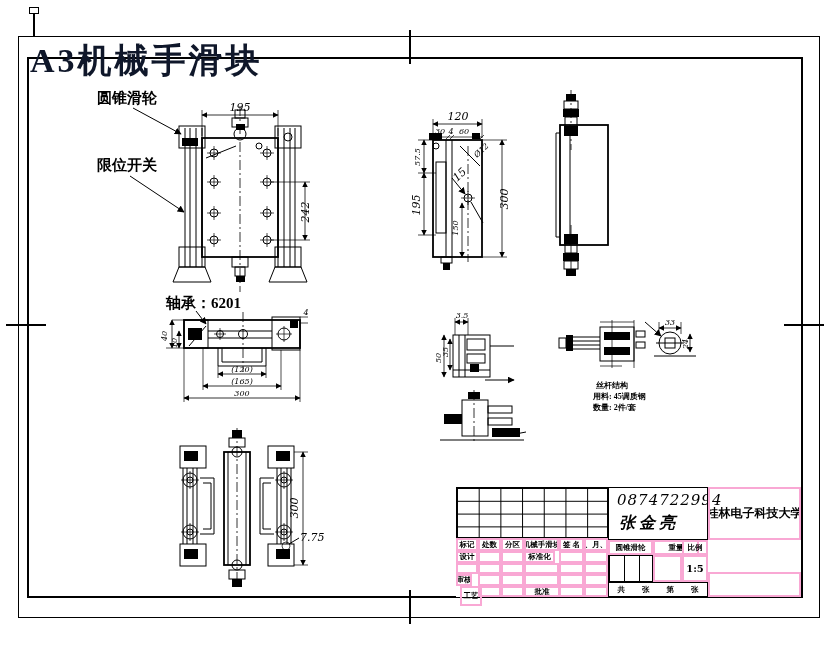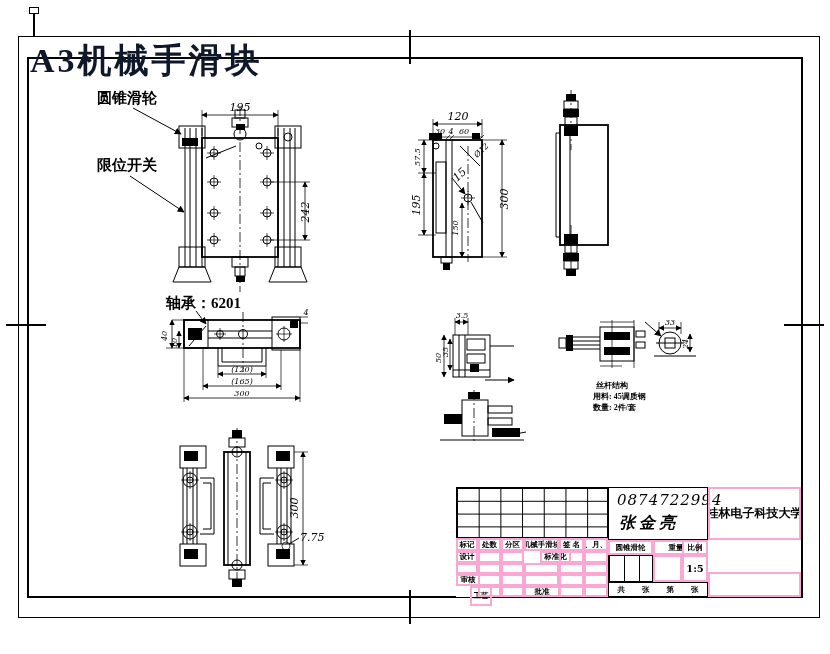--- a/index.html
+++ b/index.html
@@ -382,39 +382,39 @@
   <div class="tc" style="left:0;top:51px;width:22px;height:13px">标记</div>
   <div class="tc" style="left:22px;top:51px;width:23px;height:13px">处数</div>
   <div class="tc" style="left:45px;top:51px;width:23px;height:13px">分区</div>
   <div class="tc" style="left:68px;top:51px;width:35px;height:13px">机械手滑块</div>
   <div class="tc" style="left:103px;top:51px;width:25px;height:13px">签 名</div>
   <div class="tc" style="left:128px;top:51px;width:24px;height:13px">年、月、日</div>
 
   <div class="tc" style="left:0;top:64px;width:22px;height:12px">设计</div>
   <div class="tc" style="left:22px;top:64px;width:23px;height:12px"></div>
   <div class="tc" style="left:45px;top:64px;width:23px;height:12px"></div>
-  <div class="tc" style="left:84px;top:64px;width:31px;height:12px">标准化</div>
+  <div class="tc" style="left:68px;top:64px;width:31px;height:12px">标准化</div>
   <div class="tc" style="left:103px;top:64px;width:25px;height:12px"></div>
   <div class="tc" style="left:128px;top:64px;width:24px;height:12px"></div>
 
   <div class="tc" style="left:0;top:76px;width:22px;height:11px"></div>
   <div class="tc" style="left:22px;top:76px;width:23px;height:11px"></div>
   <div class="tc" style="left:45px;top:76px;width:23px;height:11px"></div>
   <div class="tc" style="left:68px;top:76px;width:35px;height:11px"></div>
   <div class="tc" style="left:103px;top:76px;width:25px;height:11px"></div>
   <div class="tc" style="left:128px;top:76px;width:24px;height:11px"></div>
 
-  <div class="tc" style="left:0;top:87px;width:24px;height:12px">审核</div>
+  <div class="tc" style="left:0;top:87px;width:16px;height:12px">审核</div>
   <div class="tc" style="left:22px;top:87px;width:23px;height:12px"></div>
   <div class="tc" style="left:45px;top:87px;width:23px;height:12px"></div>
   <div class="tc" style="left:68px;top:87px;width:35px;height:12px"></div>
   <div class="tc" style="left:103px;top:87px;width:25px;height:12px"></div>
   <div class="tc" style="left:128px;top:87px;width:24px;height:12px"></div>
 
-  <div class="tc" style="left:14px;top:99px;width:22px;height:20px">工艺</div>
+  <div class="tc" style="left:4px;top:99px;width:22px;height:20px">工艺</div>
   <div class="tc" style="left:22px;top:99px;width:23px;height:11px"></div>
   <div class="tc" style="left:45px;top:99px;width:23px;height:11px"></div>
   <div class="tc" style="left:68px;top:99px;width:36px;height:11px">批准</div>
   <div class="tc" style="left:103px;top:99px;width:25px;height:11px"></div>
   <div class="tc" style="left:128px;top:99px;width:24px;height:11px"></div>
 
   <div class="abs" id="tb-doccell">
     <span id="tb-docno">0874722994</span>
     <span id="tb-author">张金亮</span>
   </div>

